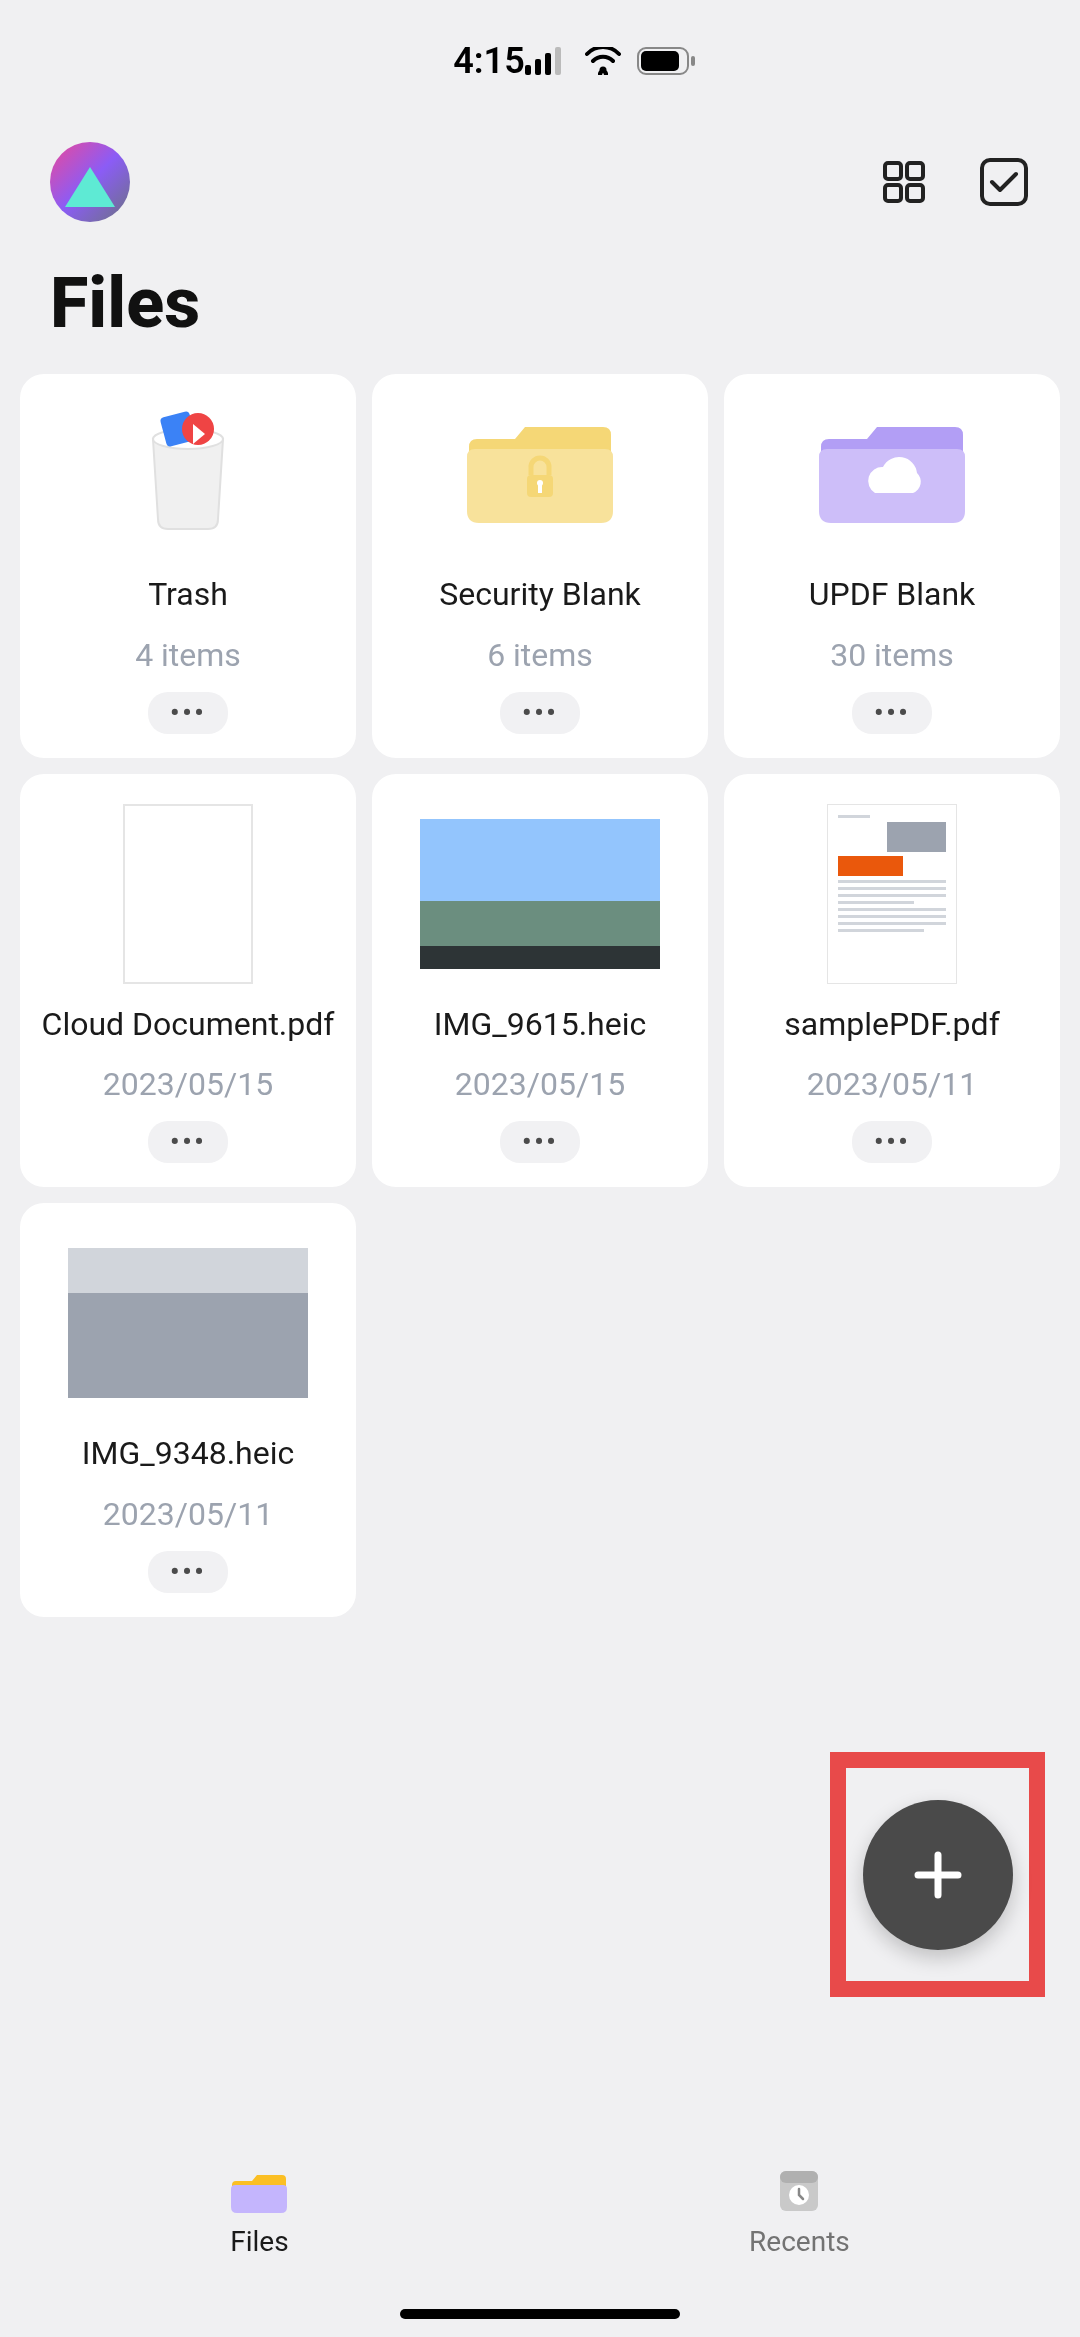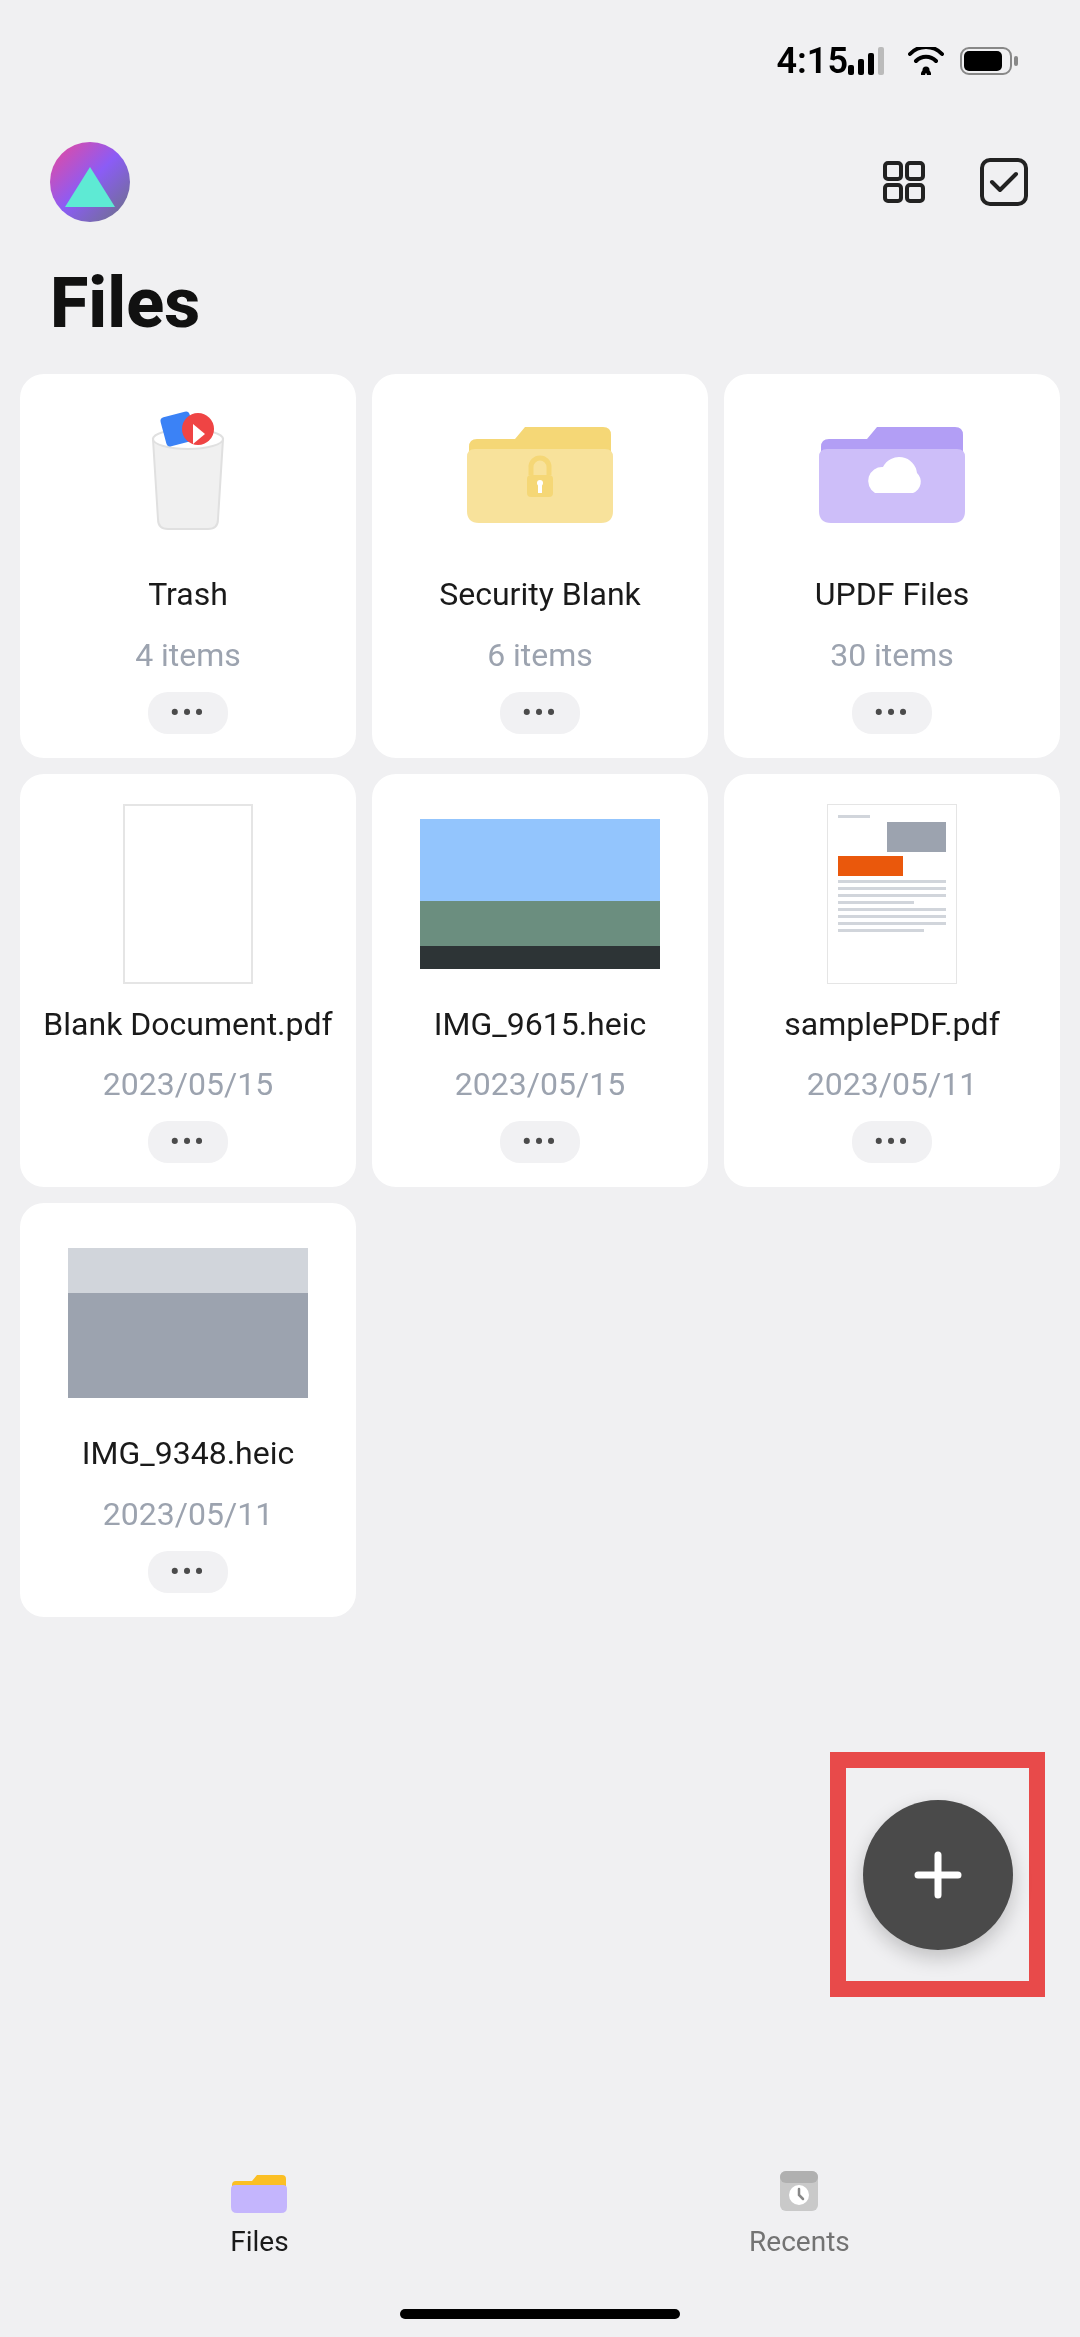--- a/index.html
+++ b/index.html
@@ -6,21 +6,21 @@
     body {
       font-family: -apple-system, BlinkMacSystemFont, "Segoe UI", Roboto, sans-serif;
       background: #f0f0f2;
       width: 1080px;
       height: 2337px;
       position: relative;
       overflow: hidden;
     }
     .status-bar {
       display: flex;
-      justify-content: flex-end;
+      justify-content: center;
       align-items: center;
       padding: 40px 60px 20px 130px;
       font-size: 36px;
       font-weight: 600;
     }
     .status-right {
       display: flex;
       align-items: center;
       gap: 14px;
     }
@@ -277,30 +277,30 @@
   </div>
 
   <div class="card">
     <div class="card-icon">
       <svg width="150" height="120" viewBox="0 0 150 120">
           <path d="M12 30 L50 30 L60 18 L138 18 Q146 18 146 26 L146 100 Q146 112 134 112 L16 112 Q4 112 4 100 L4 38 Q4 30 12 30" fill="#b29ef5"></path>
           <path d="M10 40 L140 40 Q148 40 148 48 L148 102 Q148 114 136 114 L14 114 Q2 114 2 102 L2 48 Q2 40 10 40" fill="#cdbef9"></path>
           <path d="M58 84 a14 14 0 0 1 8 -26 a18 18 0 0 1 34 6 a12 12 0 0 1 -4 20 z" fill="#fff"></path>
         </svg>
     </div>
-    <div class="card-name">UPDF Files</div>
+    <div class="card-name">UPDF Blank</div>
     <div class="card-sub">30 items</div>
     <div class="more-dots">•••</div>
   </div>
 
   <div class="card">
     <div class="card-thumb">
       <div class="blank-doc"></div>
     </div>
-    <div class="card-name">Blank Document.pdf</div>
+    <div class="card-name">Cloud Document.pdf</div>
     <div class="card-sub">2023/05/15</div>
     <div class="more-dots">•••</div>
   </div>
 
   <div class="card">
     <div class="card-thumb">
       <div class="photo-thumb"></div>
     </div>
     <div class="card-name">IMG_9615.heic</div>
     <div class="card-sub">2023/05/15</div>

